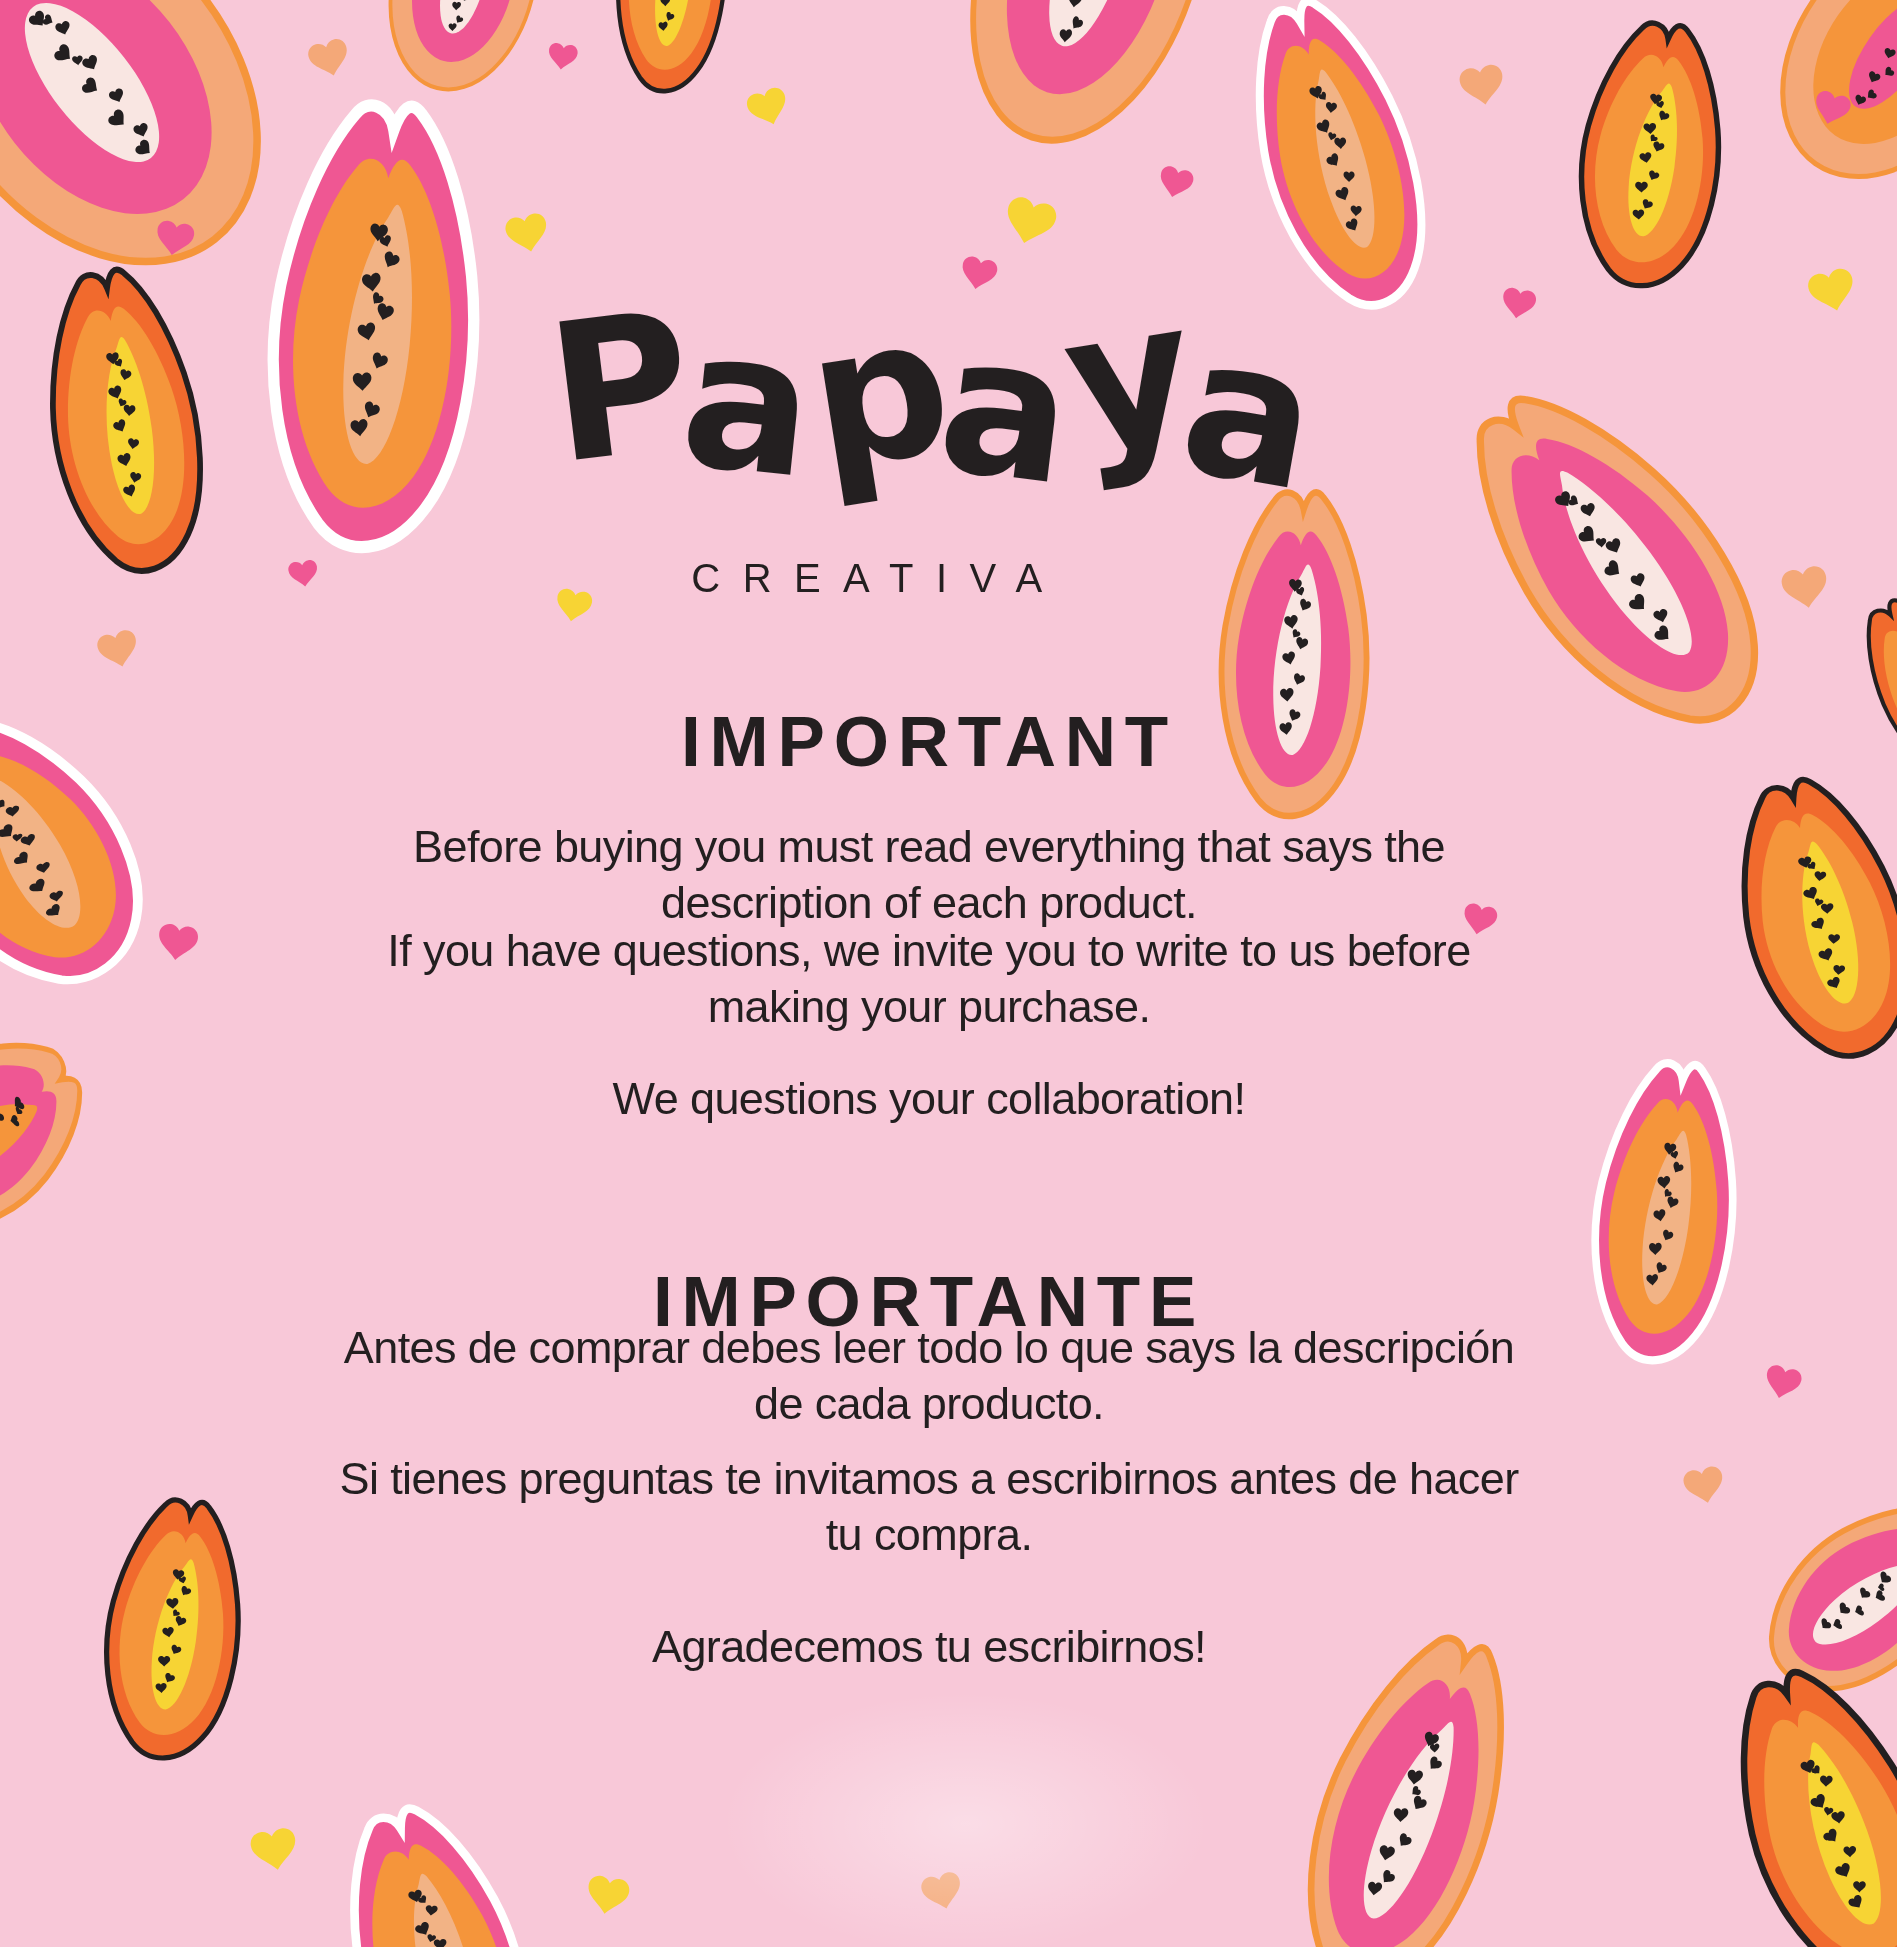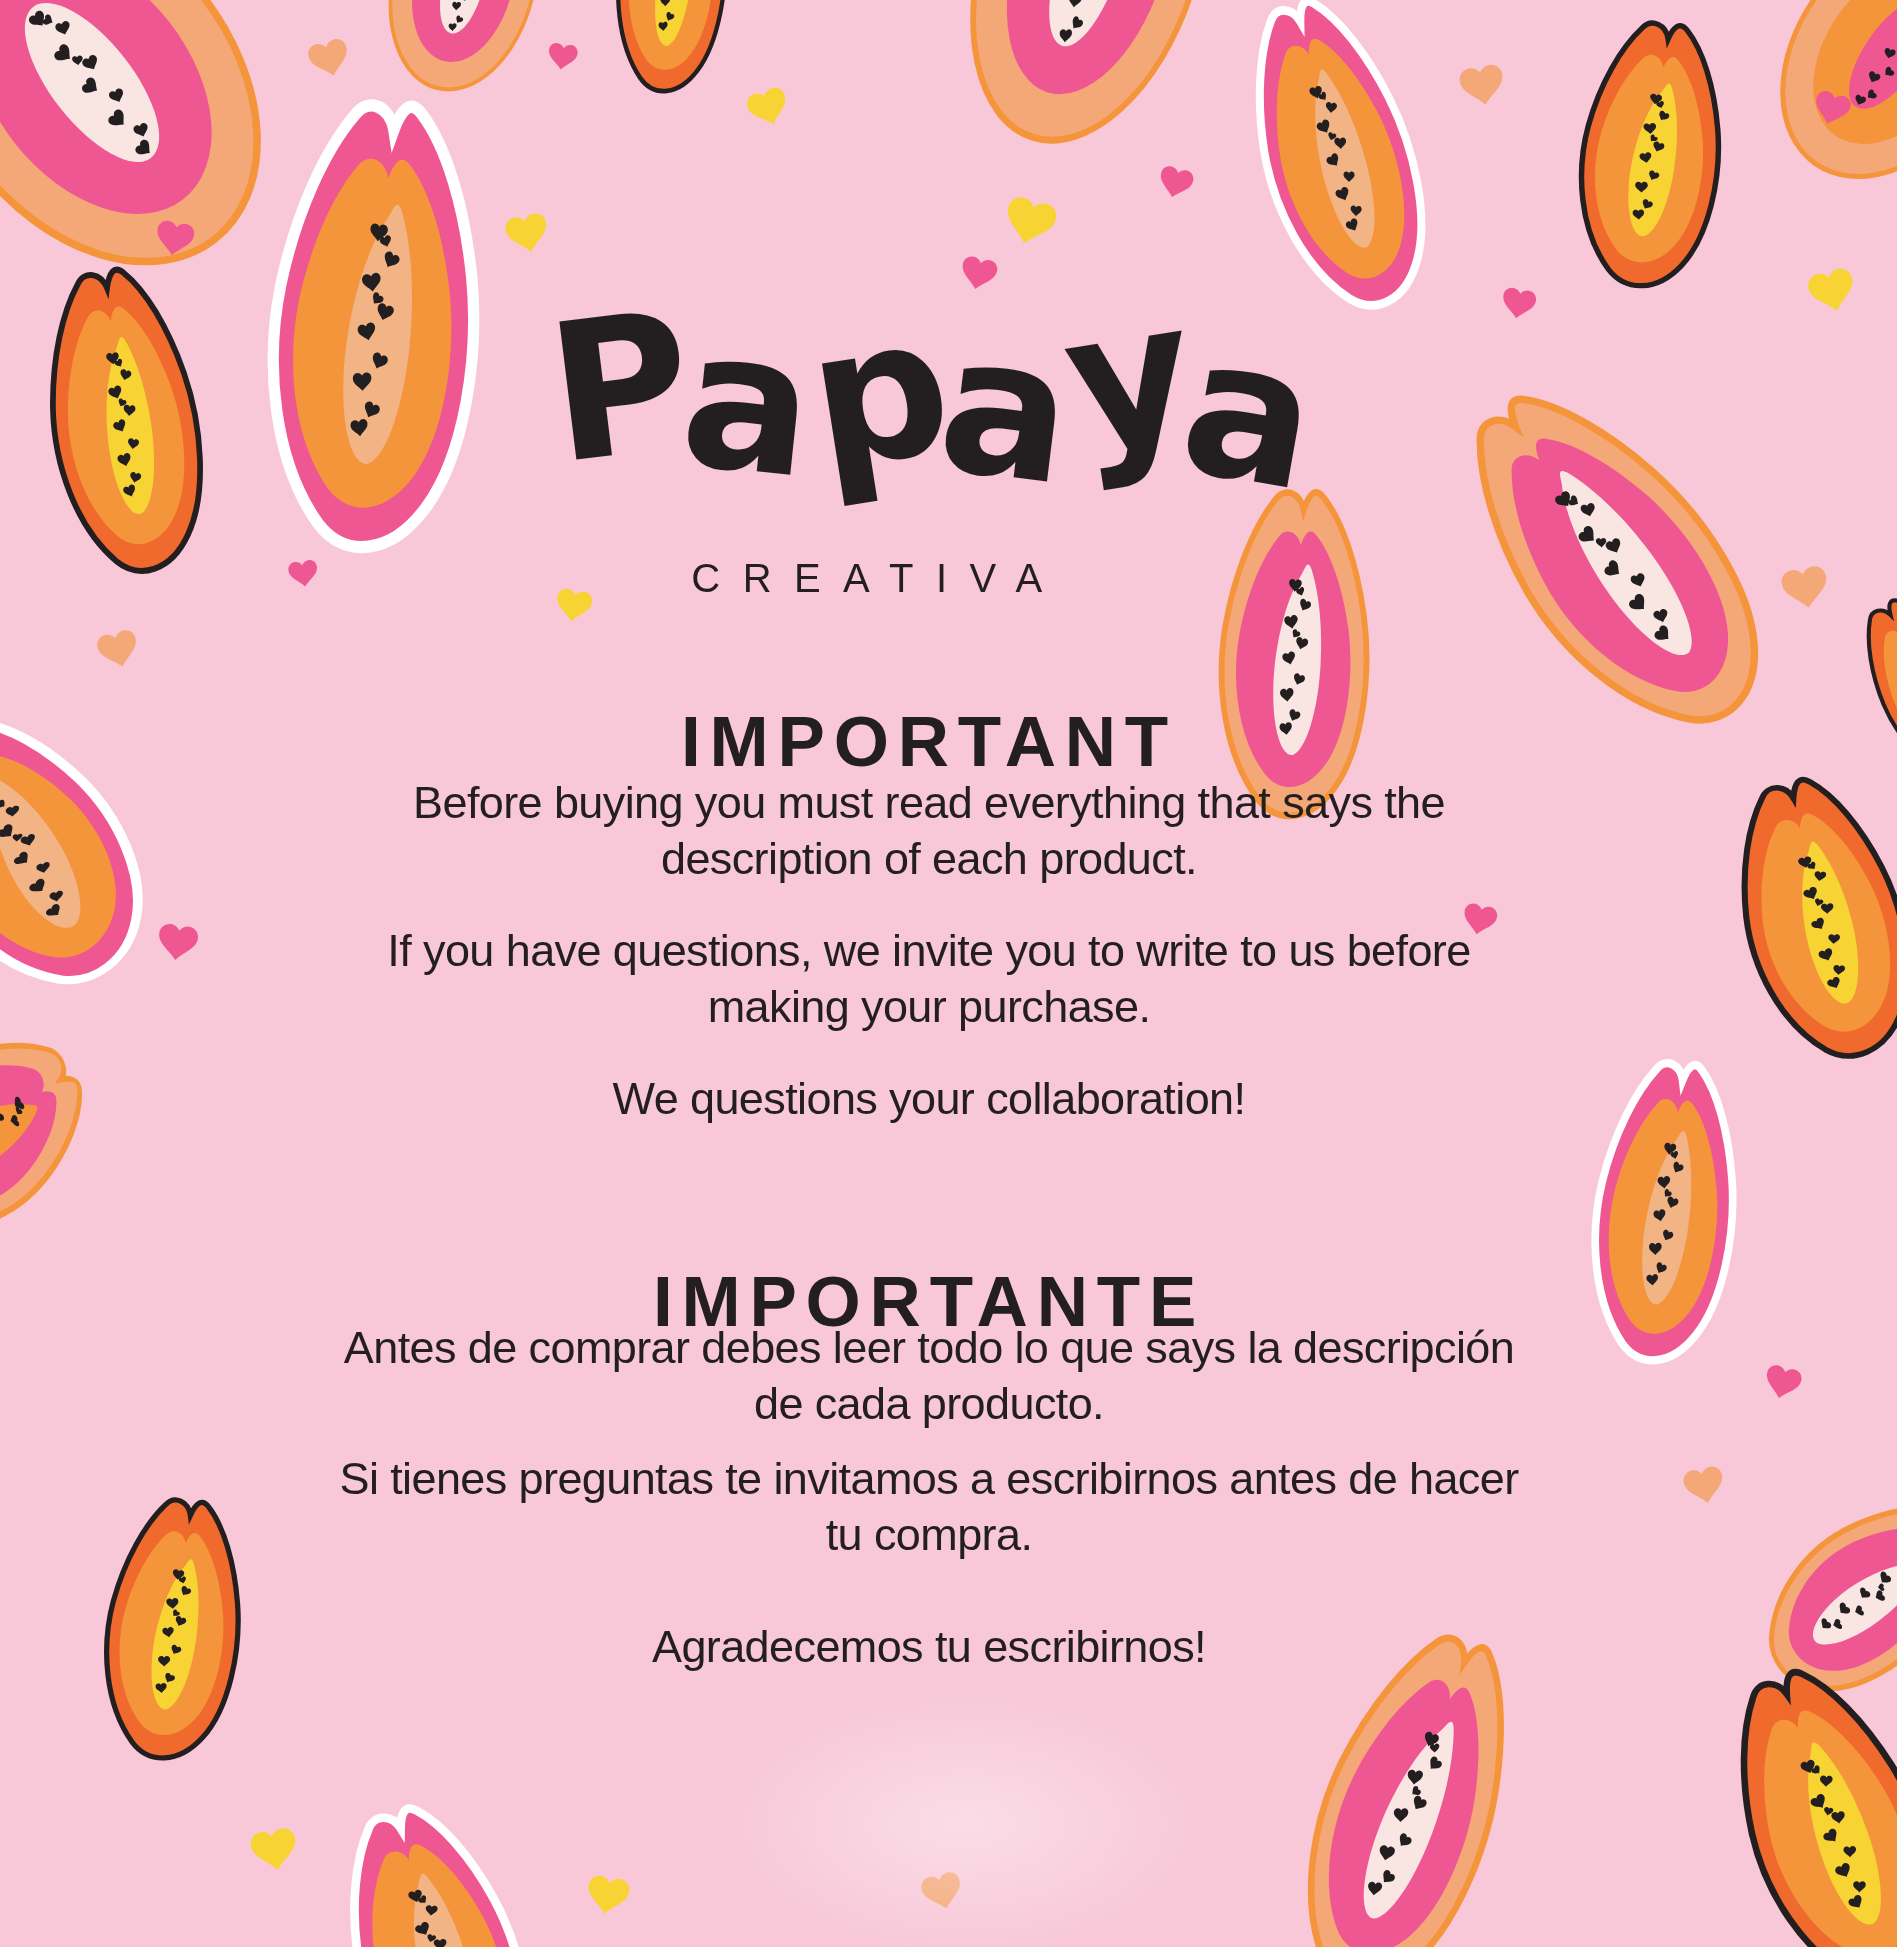--- a/index.html
+++ b/index.html
@@ -224,21 +224,21 @@
 
   
   <header>
     <div class="tblock logo" style="top:293px"><span class="lg-0">P</span><span class="lg-1">a</span><span class="lg-2">p</span><span class="lg-3">a</span><span class="lg-4">y</span><span class="lg-5">a</span></div>
     <div class="tblock subtitle" style="top:558px">CREATIVA</div>
   </header>
 
   
   <section>
     <h2 class="tblock heading" style="top:705px">IMPORTANT</h2>
-    <p class="tblock body" style="top:775px">Before buying you must read everything that says the
+    <p class="tblock body" style="top:819px">Before buying you must read everything that says the
 description of each product.</p>
     <p class="tblock body" style="top:923px">If you have questions, we invite you to write to us before
 making your purchase.</p>
     <p class="tblock body" style="top:1071px">We questions your collaboration!</p>
   </section>
 
   
   <section>
     <h2 class="tblock heading" style="top:1265px">IMPORTANTE</h2>
     <p class="tblock body" style="top:1320px">Antes de comprar debes leer todo lo que says la descripción

